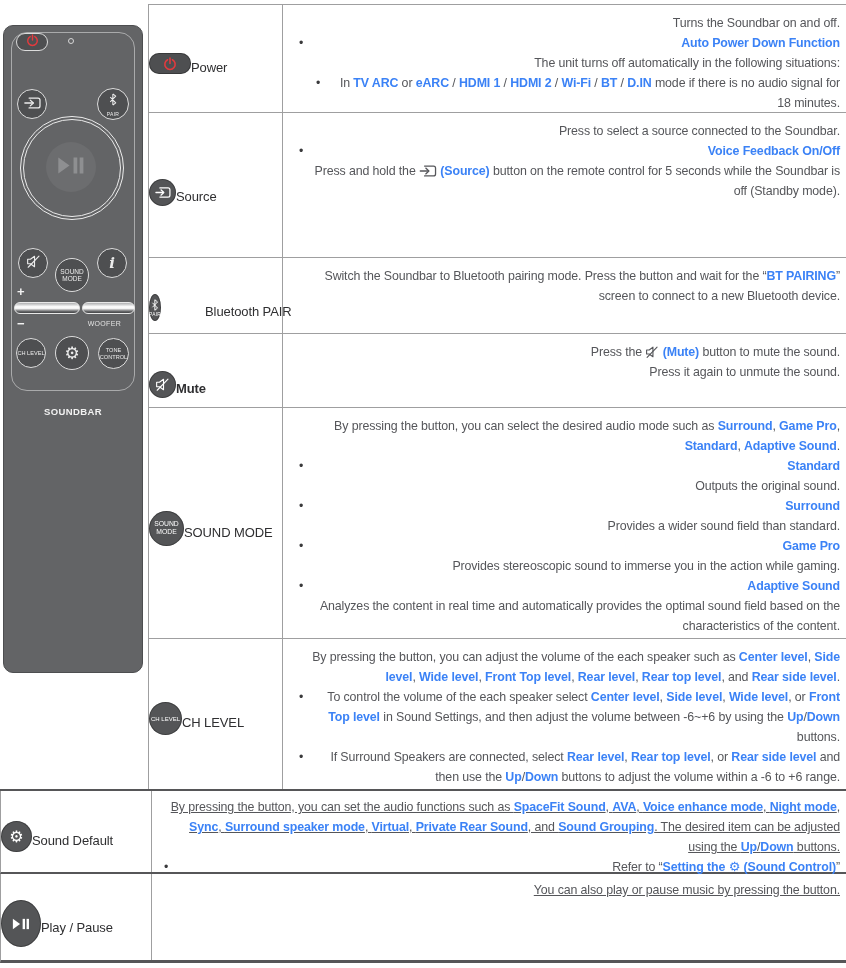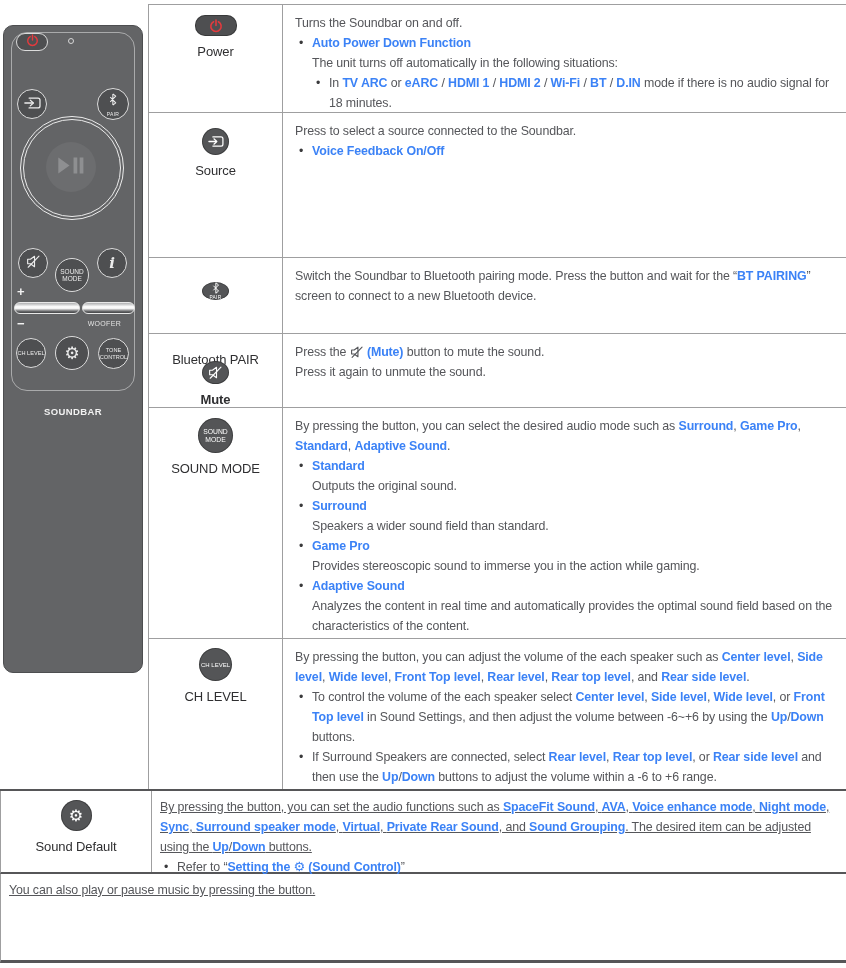--- a/index.html
+++ b/index.html
@@ -54,40 +54,40 @@
   .section-bottom { position:absolute; left:0; top:789px; width:846px; border-top:2px solid #565658; }
   .section-bottom .row { display:flex; border-left:1px solid #9f9fa0; }
   .section-bottom .icon-cell { width:151px; border-right:1px solid #9f9fa0; }
   .section-bottom .row.r-soundcontrol { border-bottom:2px solid #565658; }
   .section-bottom .row.r-playpause { border-bottom:3px solid #565658; }
 
   .r-power { height:108px; } .r-source { height:145px; } .r-bt { height:76px; }
   .r-mute { height:74px; } .r-soundmode { height:231px; } .r-chlevel { height:151px; }
   .r-soundcontrol { height:83px; } .r-playpause { height:89px; }
 
-  .icon-cell { display:flex; flex-direction:column; align-items:center; flex-shrink:0; }
+  .icon-cell { display:flex; flex-direction:row; align-items:center; flex-shrink:0; }
   .r-power .icon-cell { padding-top:10px; } .r-source .icon-cell { padding-top:15px; }
   .r-bt .icon-cell { padding-top:24px;gap:44px; } .r-mute .icon-cell { padding-top:27px;font-weight:bold; }
   .r-soundmode .icon-cell { padding-top:10px; } .r-chlevel .icon-cell { padding-top:9px; }
   .r-soundcontrol .icon-cell { padding-top:9px; } .r-playpause .icon-cell { padding-top:13px; }
 
   .cbtn { background:#545557; color:#fff; display:flex; flex-direction:column;
           align-items:center; justify-content:center; box-shadow: inset 0 0 0 1px rgba(0,0,0,.28); }
   .circle { border-radius:50%; }
   .pbtn-power { width:42px; height:21px; border-radius:10px; color:#e23a3e; background:#4e4f51; }
   .d27 { width:27px; height:27px; }
   .d35 { width:35px; height:35px; font-size:6.8px; line-height:8px; text-align:center; }
   .d33 { width:33px; height:33px; font-size:6px; }
   .d31 { width:31px; height:31px; font-size:16px; }
   .ellipse-pp { width:40px; height:47px; border-radius:50%; }
   .btn-label { margin-top:8px; font-size:13px; color:#2f2f31; letter-spacing:-0.1px; white-space:nowrap; }
   .pair-mini { font-size:4.8px; margin-top:1px; letter-spacing:.3px; }
 
   .desc-cell { flex:1; padding:8px 6px 0 12px; font-size:12.4px; line-height:20px;
-               color:#55565a; letter-spacing:-0.12px; min-width:0; }
+               color:#55565a; letter-spacing:-0.12px; min-width:0;text-align:right; }
   .section-bottom .desc-cell { padding-left:8px; padding-top:6px;text-decoration:underline; }
   .blk { position:relative; }
   .blk .bd { font-weight:bold; color:#3b82f6; }
   .b1 { padding-left:17px; } .i1 { padding-left:17px; } .b2 { padding-left:34px; }
   .b1::before { content:"•"; position:absolute; left:4px; color:#3a3a3c; }
   .b2::before { content:"•"; position:absolute; left:21px; color:#3a3a3c; }
   .inline-icon svg { vertical-align:-2px; }
   .inline-icon.src svg { height:12px; width:18px; }
   .inline-icon.mut svg { height:12px; width:14px; }
   .inline-icon .gear-glyph { font-size:13px; }
@@ -199,20 +199,25 @@
               <path d="M6 1.2h10.4a2.4 2.4 0 0 1 2.4 2.4v6.8a2.4 2.4 0 0 1-2.4 2.4H6"></path>
               <path d="M1 7h9.6"></path>
               <path d="M7.4 3.6 11 7l-3.6 3.4"></path>
             </svg>
         </div>
         <div class="btn-label">Source</div>
       </div>
       <div class="desc-cell">
           <div class="blk p"><span>Press to select a source connected to the Soundbar.</span></div>
           <div class="blk b1"><span class="bd">Voice Feedback On/Off</span></div>
+          <div class="blk i1"><span>Press and hold the </span><span class="inline-icon src"><svg viewBox="0 0 20 14" fill="none" stroke="currentColor" stroke-width="1.5" stroke-linecap="round" stroke-linejoin="round">
+                <path d="M6 1.2h10.4a2.4 2.4 0 0 1 2.4 2.4v6.8a2.4 2.4 0 0 1-2.4 2.4H6"></path>
+                <path d="M1 7h9.6"></path>
+                <path d="M7.4 3.6 11 7l-3.6 3.4"></path>
+              </svg></span><span> </span><span class="bd">(Source)</span><span> button on the remote control for 5 seconds while the Soundbar is off (Standby mode).</span></div>
         </div>
     </div>
 
     <div class="row r-bt">
       <div class="icon-cell">
         <div class="cbtn circle d27">
           <svg width="8" height="12" viewBox="0 0 10 16" fill="none" stroke="currentColor" stroke-width="1.3" stroke-linejoin="round">
               <path d="M4.8 1v14M4.8 1l3.6 2.9L1.6 11M4.8 15l3.6-2.9L1.6 5"></path>
             </svg>
           <span class="pair-mini">PAIR</span>
@@ -249,21 +254,21 @@
           <span>SOUND</span>
           <span>MODE</span>
         </div>
         <div class="btn-label">SOUND MODE</div>
       </div>
       <div class="desc-cell">
           <div class="blk p"><span>By pressing the button, you can select the desired audio mode such as </span><span class="bd">Surround</span><span>, </span><span class="bd">Game Pro</span><span>, </span><span class="bd">Standard</span><span>, </span><span class="bd">Adaptive Sound</span><span>.</span></div>
           <div class="blk b1"><span class="bd">Standard</span></div>
           <div class="blk i1"><span>Outputs the original sound.</span></div>
           <div class="blk b1"><span class="bd">Surround</span></div>
-          <div class="blk i1"><span>Speakers a wider sound field than standard.</span></div>
+          <div class="blk i1"><span>Provides a wider sound field than standard.</span></div>
           <div class="blk b1"><span class="bd">Game Pro</span></div>
           <div class="blk i1"><span>Provides stereoscopic sound to immerse you in the action while gaming.</span></div>
           <div class="blk b1"><span class="bd">Adaptive Sound</span></div>
           <div class="blk i1"><span>Analyzes the content in real time and automatically provides the optimal sound field based on the characteristics of the content.</span></div>
         </div>
     </div>
 
     <div class="row r-chlevel">
       <div class="icon-cell">
         <div class="cbtn circle d33">
@@ -289,19 +294,29 @@
         </div>
         <div class="btn-label">Sound Default</div>
       </div>
       <div class="desc-cell">
           <div class="blk p"><span>By pressing the button, you can set the audio functions such as </span><span class="bd">SpaceFit Sound</span><span>, </span><span class="bd">AVA</span><span>, </span><span class="bd">Voice enhance mode</span><span>, </span><span class="bd">Night mode</span><span>, </span><span class="bd">Sync</span><span>, </span><span class="bd">Surround speaker mode</span><span>, </span><span class="bd">Virtual</span><span>, </span><span class="bd">Private Rear Sound</span><span>, and </span><span class="bd">Sound Grouping</span><span>. The desired item can be adjusted using the </span><span class="bd">Up</span><span>/</span><span class="bd">Down</span><span> buttons.</span></div>
           <div class="blk b1"><span>Refer to “</span><span class="bd">Setting the </span><span class="inline-icon gr bd"><span class="gear-glyph">⚙</span></span><span class="bd"> </span><span class="bd">(Sound Control)</span><span>”</span></div>
         </div>
     </div>
 
     <div class="row r-playpause">
+      <div class="icon-cell">
+        <div class="cbtn ellipse-pp">
+          <svg width="18" height="12" viewBox="0 0 21 14">
+              <path d="M1 1l8.4 6L1 13z" fill="currentColor"></path>
+              <rect x="12.4" y="1" width="2.8" height="12" fill="currentColor"></rect>
+              <rect x="17" y="1" width="2.8" height="12" fill="currentColor"></rect>
+            </svg>
+        </div>
+        <div class="btn-label">Play / Pause</div>
+      </div>
       <div class="desc-cell">
           <div class="blk p"><span>You can also play or pause music by pressing the button.</span></div>
         </div>
     </div>
 
   </div>
 </div>
 
 </body></html>

